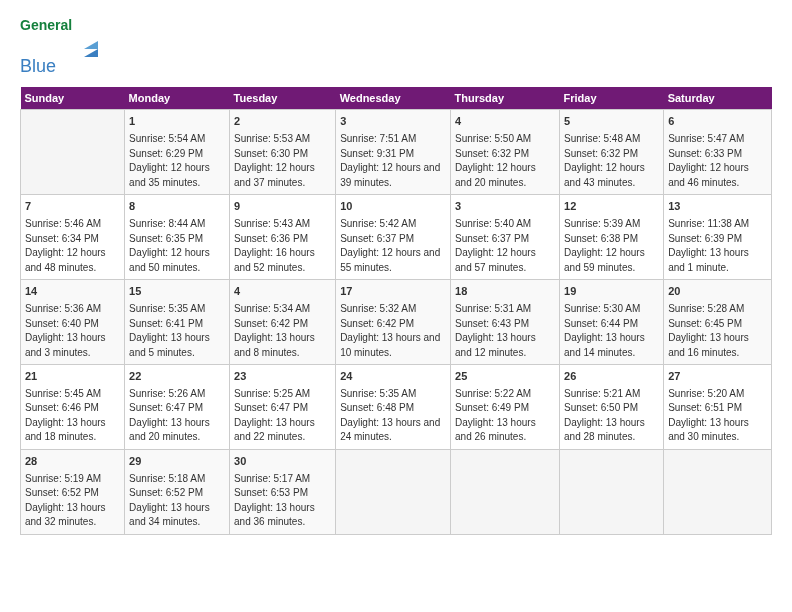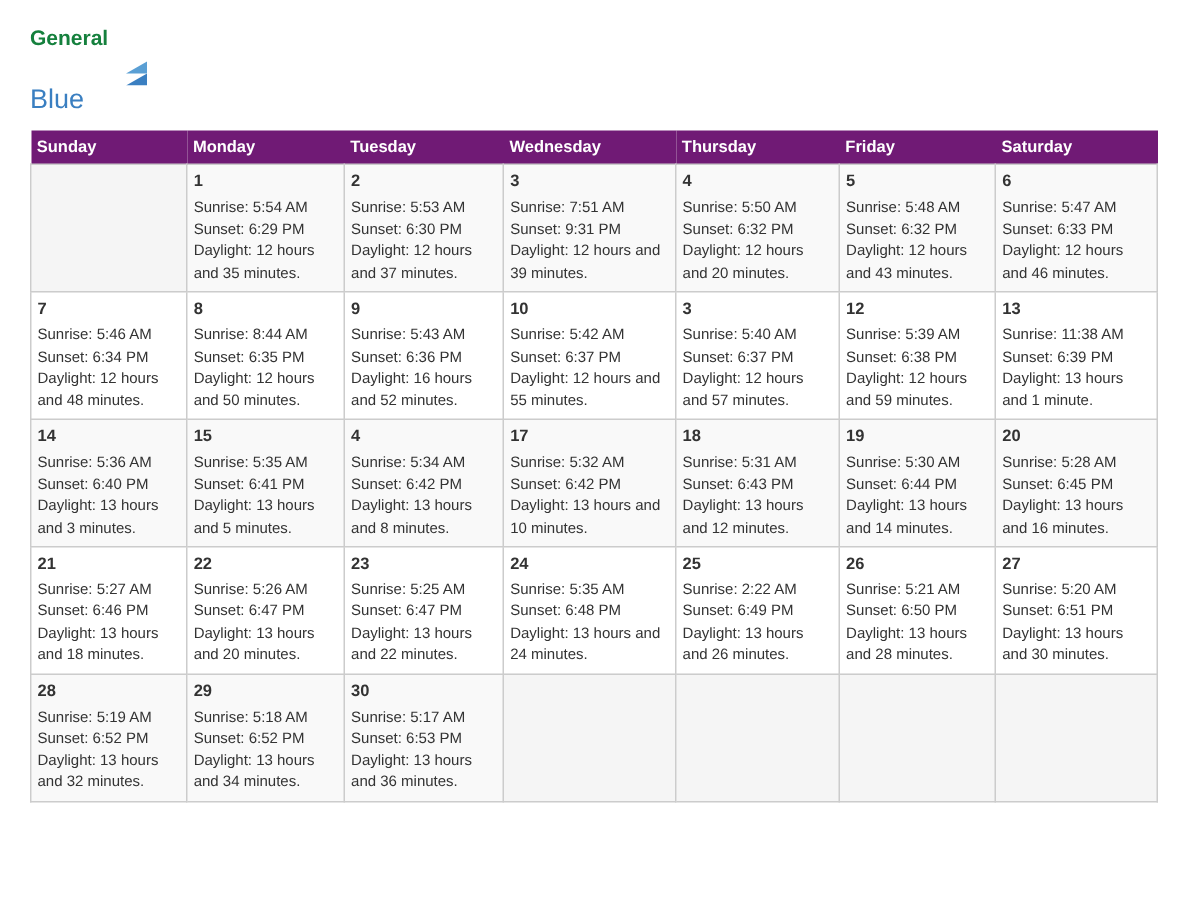--- a/index.html
+++ b/index.html
@@ -234,21 +234,21 @@
           <td>
             <span class="day-number">20</span>
             <div>Sunrise: 5:28 AM</div>
             <div>Sunset: 6:45 PM</div>
             <div>Daylight: 13 hours and 16 minutes.</div>
           </td>
         </tr>
         <tr>
           <td>
             <span class="day-number">21</span>
-            <div>Sunrise: 5:27 AM</div>
+            <div>Sunrise: 5:45 AM</div>
             <div>Sunset: 6:46 PM</div>
             <div>Daylight: 13 hours and 18 minutes.</div>
           </td>
           <td>
             <span class="day-number">22</span>
             <div>Sunrise: 5:26 AM</div>
             <div>Sunset: 6:47 PM</div>
             <div>Daylight: 13 hours and 20 minutes.</div>
           </td>
           <td>
@@ -258,21 +258,21 @@
             <div>Daylight: 13 hours and 22 minutes.</div>
           </td>
           <td>
             <span class="day-number">24</span>
             <div>Sunrise: 5:35 AM</div>
             <div>Sunset: 6:48 PM</div>
             <div>Daylight: 13 hours and 24 minutes.</div>
           </td>
           <td>
             <span class="day-number">25</span>
-            <div>Sunrise: 2:22 AM</div>
+            <div>Sunrise: 5:22 AM</div>
             <div>Sunset: 6:49 PM</div>
             <div>Daylight: 13 hours and 26 minutes.</div>
           </td>
           <td>
             <span class="day-number">26</span>
             <div>Sunrise: 5:21 AM</div>
             <div>Sunset: 6:50 PM</div>
             <div>Daylight: 13 hours and 28 minutes.</div>
           </td>
           <td>

